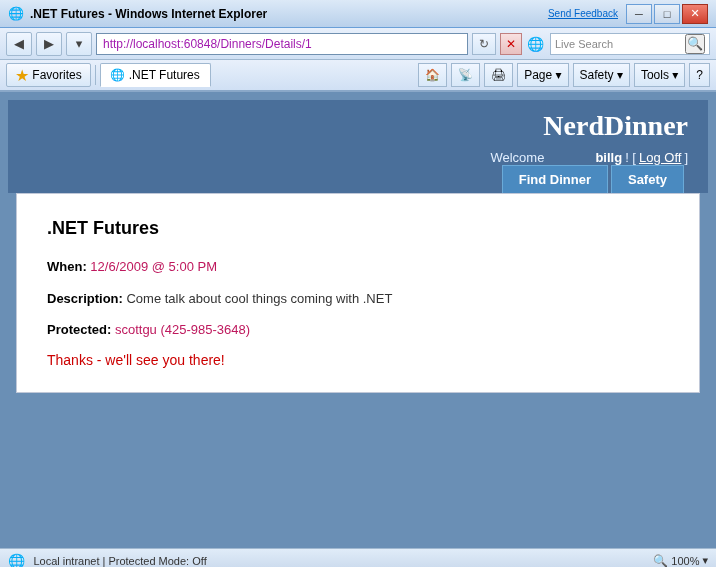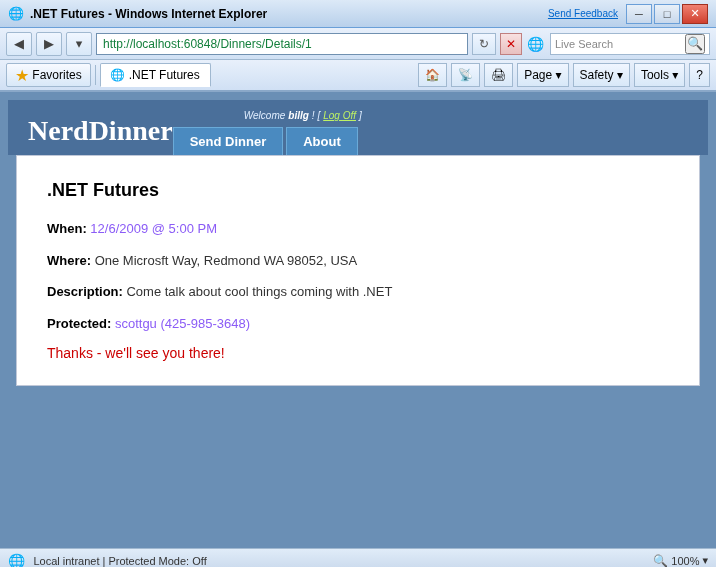--- a/index.html
+++ b/index.html
@@ -38,21 +38,21 @@
     }
     .nav-btn {
       width: 26px; height: 24px; border: 1px solid #a0b8d0;
       background: linear-gradient(to bottom, #f0f6ff, #d8e8f8);
       cursor: pointer; display: flex; align-items: center; justify-content: center;
       font-size: 13px; color: #444; border-radius: 2px;
     }
     .address-input {
       flex: 1; height: 22px; border: 1px solid #7090b0;
       padding: 0 6px; font-size: 12px; background: #fff;
-      color: #15803d;
+      color: #a21caf;
     }
     .address-go-btn {
       width: 24px; height: 22px; border: 1px solid #a0b8d0;
       background: linear-gradient(to bottom, #f0f6ff, #d8e8f8);
       cursor: pointer; display: flex; align-items: center; justify-content: center;
       font-size: 12px; color: #555;
     }
     .address-x-btn {
       width: 22px; height: 22px; border: 1px solid #c08080;
       background: linear-gradient(to bottom, #f8e0e0, #e8c0c0);
@@ -111,20 +111,21 @@
       overflow: hidden;
     }
 
     
     .app-header {
       background: #4a6f9a;
       padding: 10px 20px 0 20px;
       display: flex;
       align-items: flex-end;
       justify-content: flex-start;
+      flex-direction: column;
     }
     .app-title {
       font-size: 28px; font-weight: bold; color: #fff;
       font-family: Georgia, serif;
       padding-bottom: 8px;
     }
     .app-nav {
       display: flex;
       align-items: flex-end;
       gap: 3px;
@@ -134,41 +135,40 @@
       padding: 6px 16px;
       background: #4a8ac0;
       border: 1px solid #6aaad8;
       color: #fff;
       font-size: 13px;
       cursor: pointer;
       font-weight: bold;
       border-bottom: none;
     }
     .welcome-area {
-      font-size: 10px; color: #e0eeff;
-      padding-bottom: 6px;
-      display: flex; flex-direction: column; align-items: flex-end; gap: 4px; font-style: italic;
-    }
-    .username { font-weight: bold; color: #fff; }
-    .logoff-link { color: #bef264; text-decoration: underline; cursor: pointer; }
+      font-size: 13px; color: #e0eeff;
+      display: flex; flex-direction: column; align-items: flex-end; gap: 4px;
+    }
+    .username { font-weight: bold; color: #fff; margin-left: 48px; }
+    .logoff-link { color: #ffffff; text-decoration: underline; cursor: pointer; }
 
     
     .dinner-card {
       background: #fff;
       border: 1px solid #c0c8d8;
       padding: 24px 30px;
       margin-top: 0;
     }
     .dinner-title {
       font-size: 18px; font-weight: bold; color: #000;
       margin-bottom: 18px;
     }
     .detail-row { margin-bottom: 12px; font-size: 13px; color: #333; line-height: 1.5; }
     .detail-label { font-weight: bold; color: #000; text-align: right; }
-    .detail-value { color: #8b5cf6; }
+    .detail-value { color: #be185d; }
     .detail-value-plain { color: #333; }
     .thanks-text { color: #cc0000; font-size: 14px; margin-top: 10px; }
 
     
     .status-bar {
       background: linear-gradient(to bottom, #e0ecf8, #c8d8ec);
       height: 24px;
       display: flex;
       align-items: center;
       padding: 0 8px;
@@ -241,39 +241,35 @@
       <div class="welcome-area">
         <div style="display:flex;gap:3px;align-items:center;">
           <span>Welcome</span>
           <span class="username">billg</span>
           <span>! [</span>
           <span class="logoff-link">Log Off</span>
           <span> ]</span>
         </div>
       </div>
       <div class="app-nav">
-        <button class="app-nav-btn">Send Dinner</button>
-        <button class="app-nav-btn">About</button>
+        <button class="app-nav-btn">Find Dinner</button>
+        <button class="app-nav-btn">Safety</button>
       </div>
     </div>
   </div>
 
   <div style="background:#6a8fb5;padding:0 8px 8px 8px;">
     <div class="dinner-card">
       <div class="dinner-title">.NET Futures</div>
 
       <div class="detail-row">
         <span class="detail-label">When:</span>
         <span class="detail-value"> 12/6/2009 @ 5:00 PM</span>
       </div>
 
-      <div class="detail-row">
-        <span class="detail-label">Where:</span>
-        <span class="detail-value-plain"> One Microsft Way, Redmond WA 98052, USA</span>
-      </div>
 
       <div class="detail-row">
         <span class="detail-label">Description:</span>
         <span class="detail-value-plain"> Come talk about cool things coming with .NET</span>
       </div>
 
       <div class="detail-row">
         <span class="detail-label">Protected:</span>
         <span class="detail-value"> scottgu (425-985-3648)</span>
       </div>

